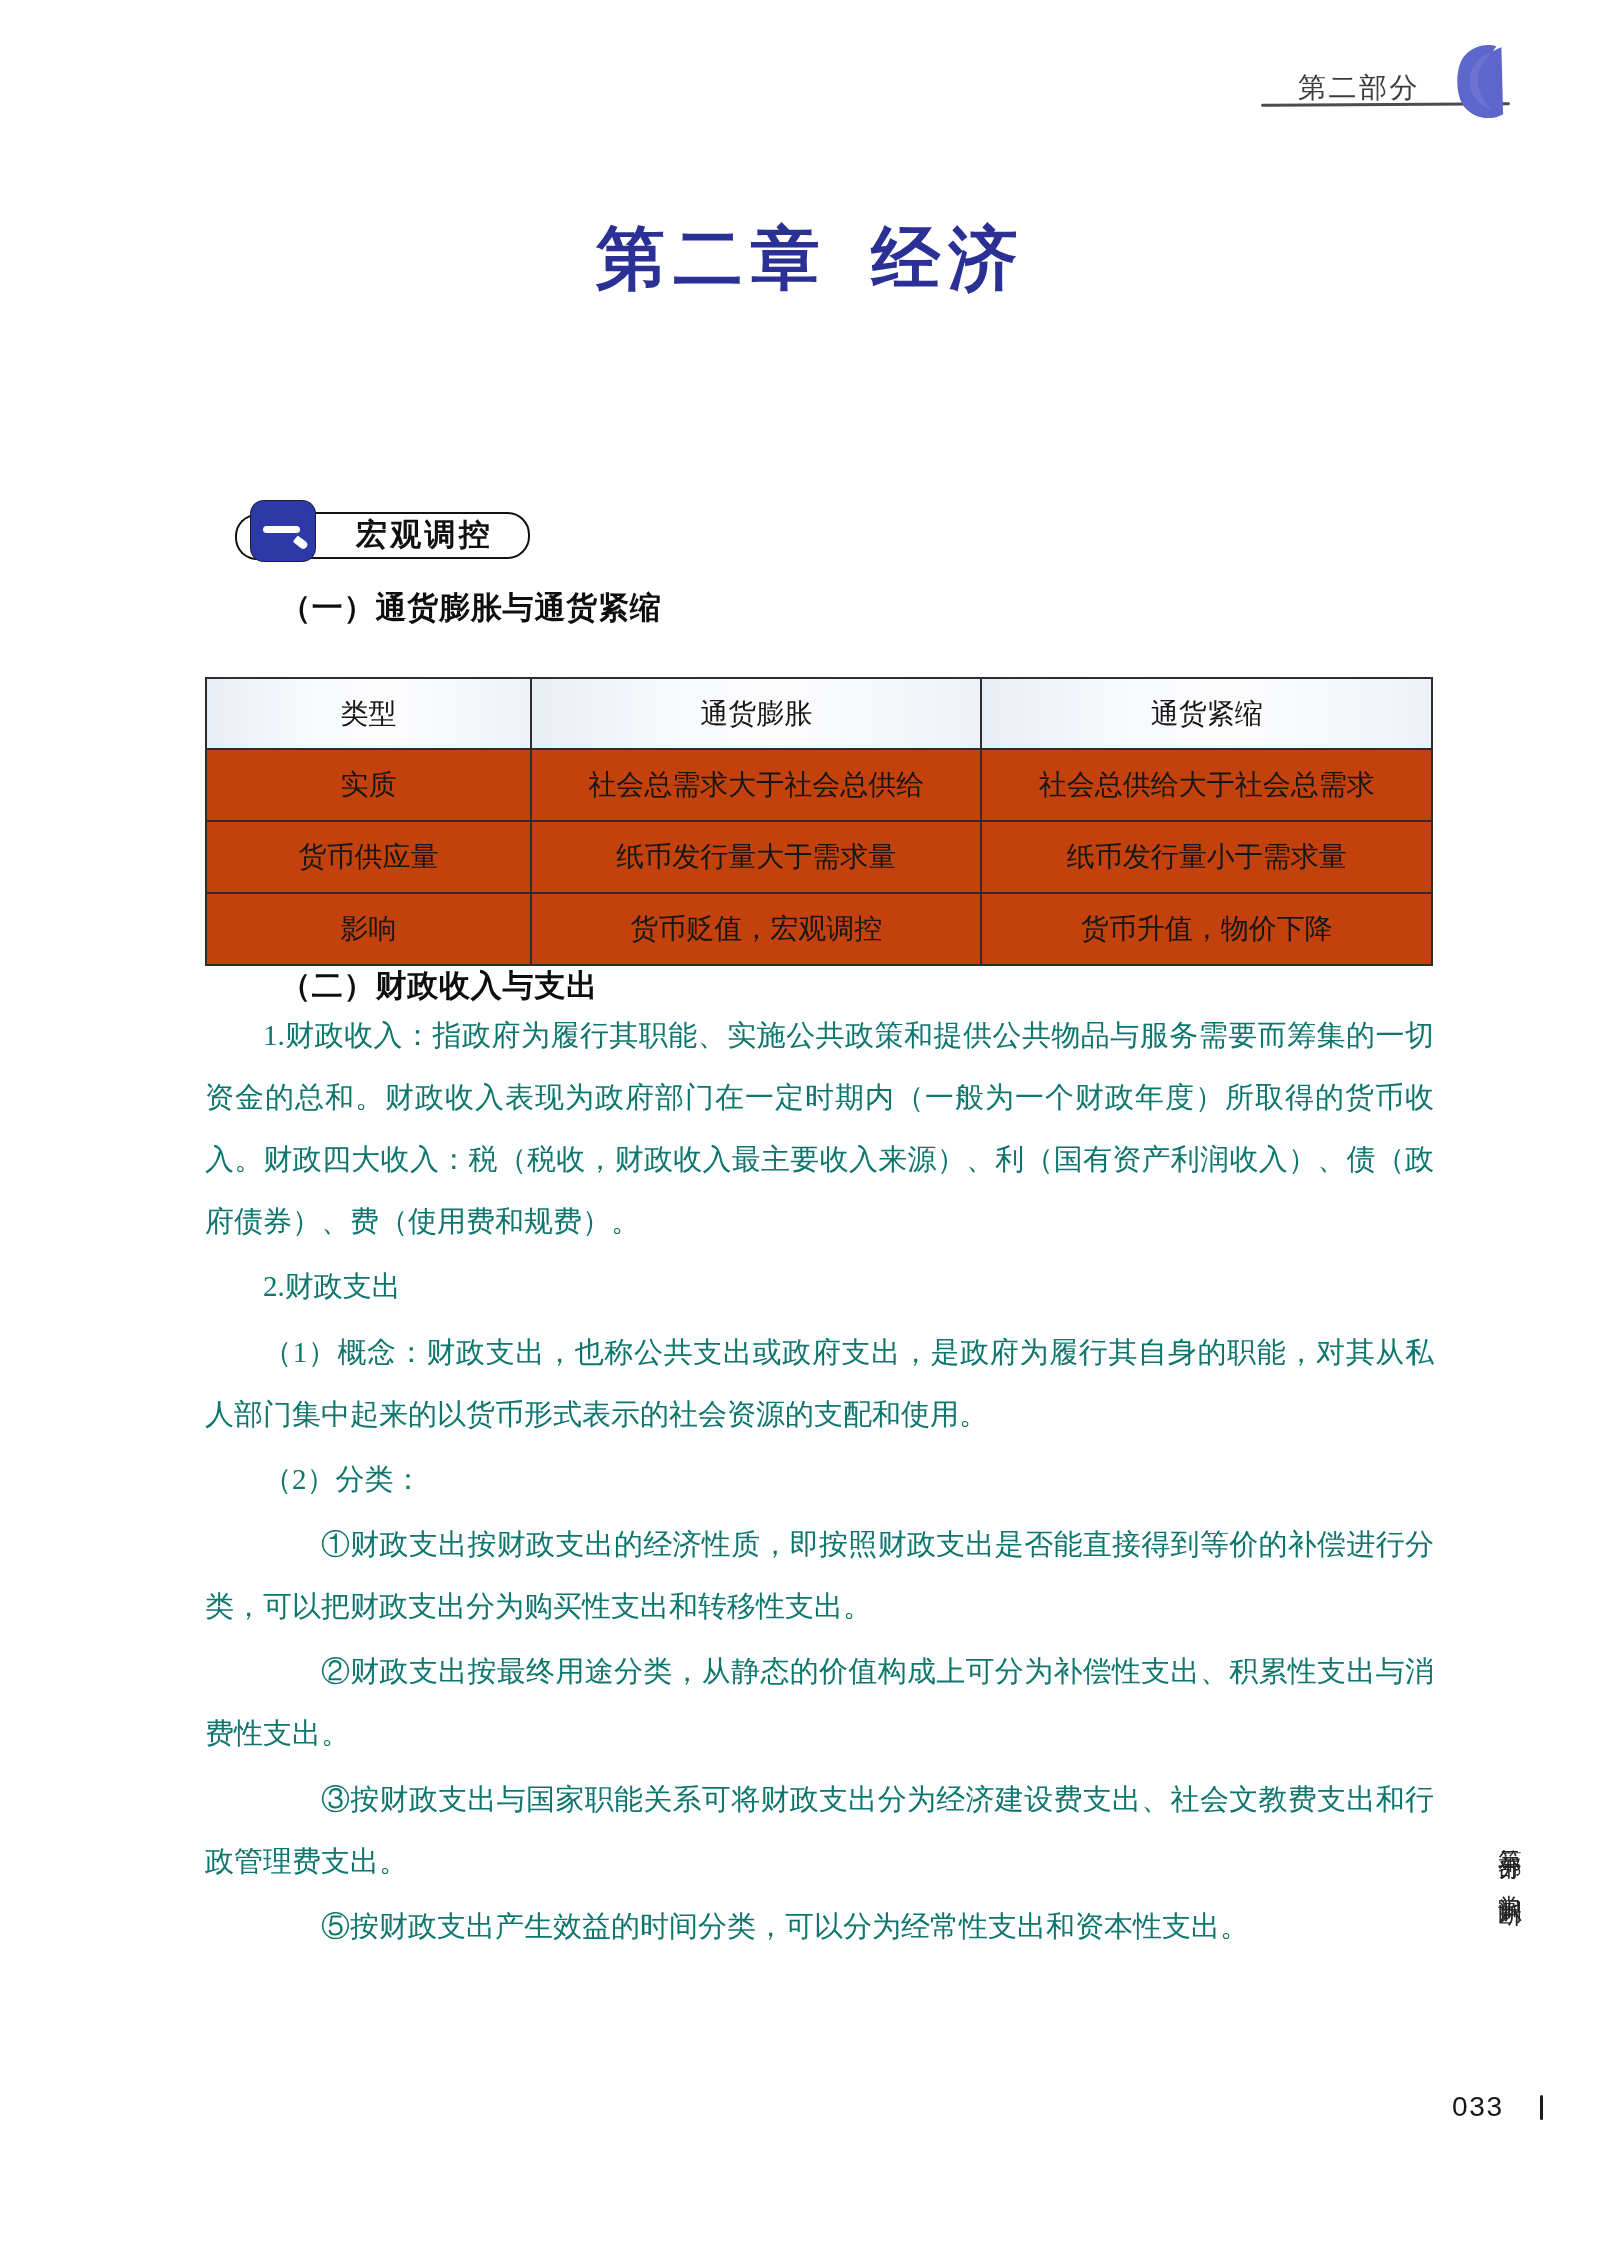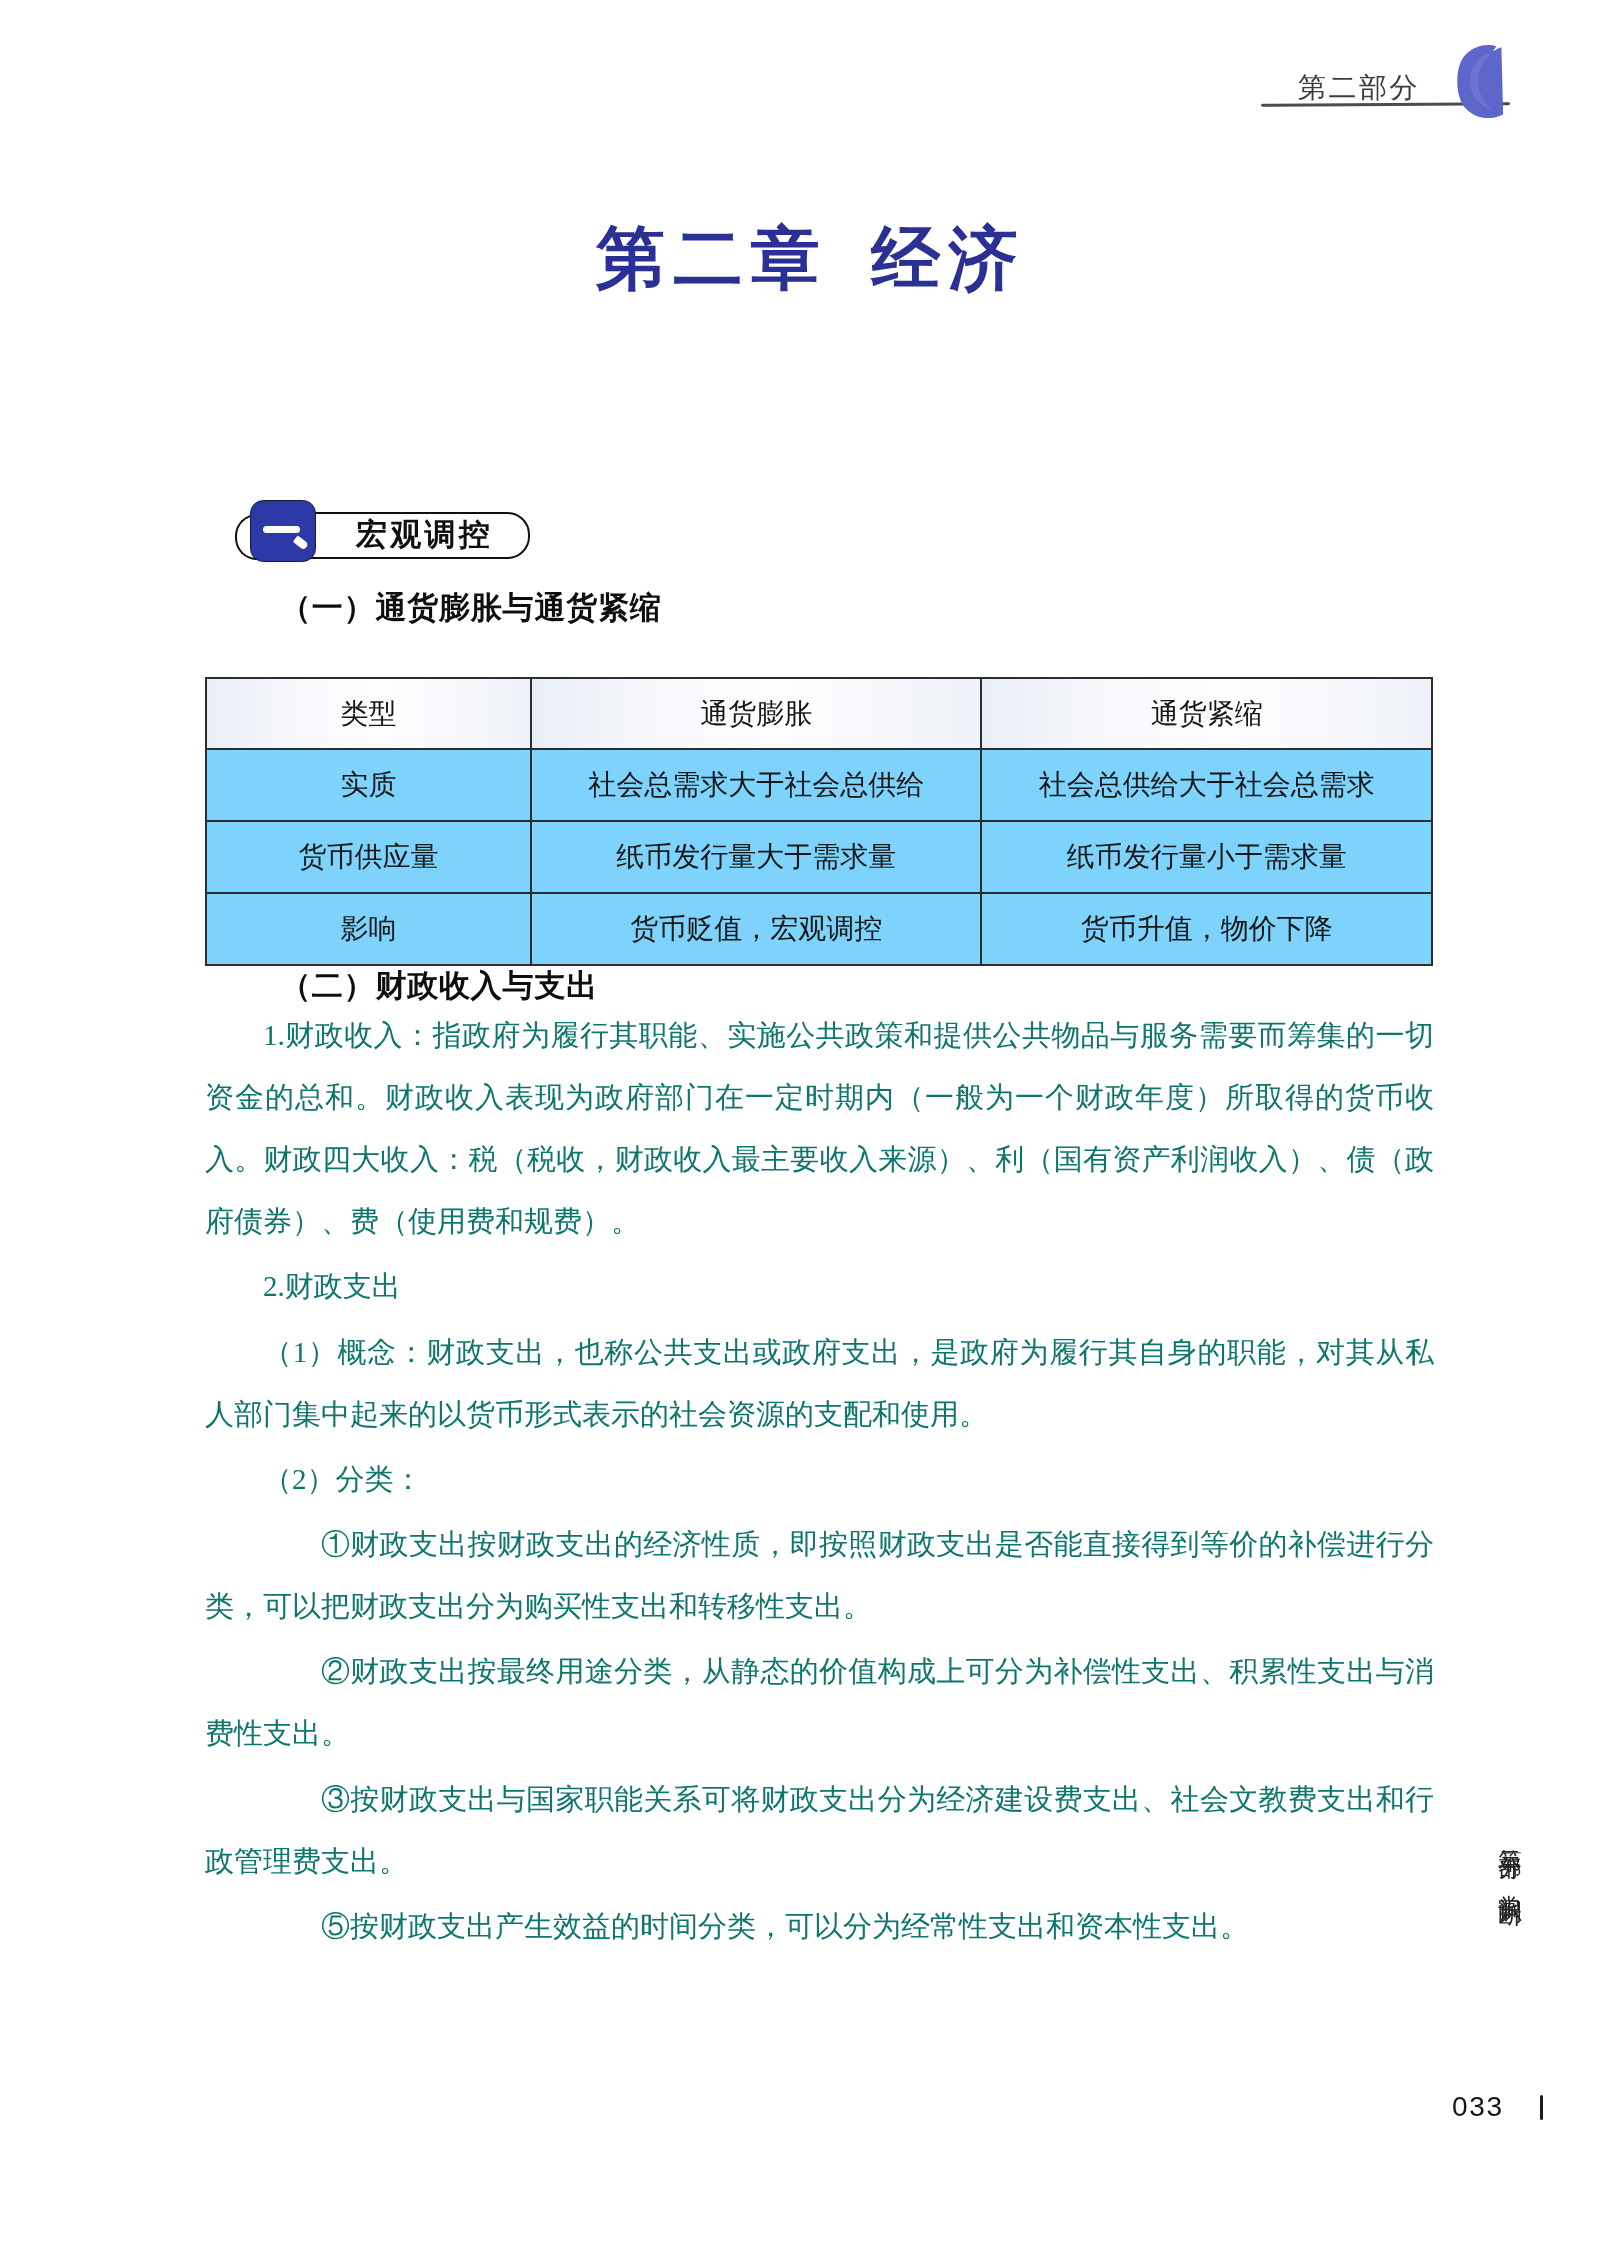--- a/index.html
+++ b/index.html
@@ -76,21 +76,21 @@
   }
   .econ-table th,.econ-table td{
     border:2.1px solid #2d2d2d;
     text-align:center;vertical-align:middle;
     font-size:28px;font-weight:normal;color:#161616;
     height:69px;padding:0 5px;
   }
   .econ-table th{
     background:linear-gradient(90deg,#e9edf5 0%,#f7f9fc 30%,#fdfdfe 55%,#eef2f8 100%);
   }
-  .econ-table td{height:70px;background:#7dd3fc;}
+  .econ-table td{height:70px;background:#c2410c;}
   .econ-table col.c1{width:26.5%;}
   .econ-table col.c2{width:36.75%;}
   .econ-table col.c3{width:36.75%;}
   
   .content{
     position:absolute;top:1004px;left:205px;width:1229px;
     font-size:29px;line-height:62px;text-align:justify;color:#0f766e;
   }
   .content p{margin:0 0 3.3px 0;}
   .content p.ind2{text-indent:2em;}

